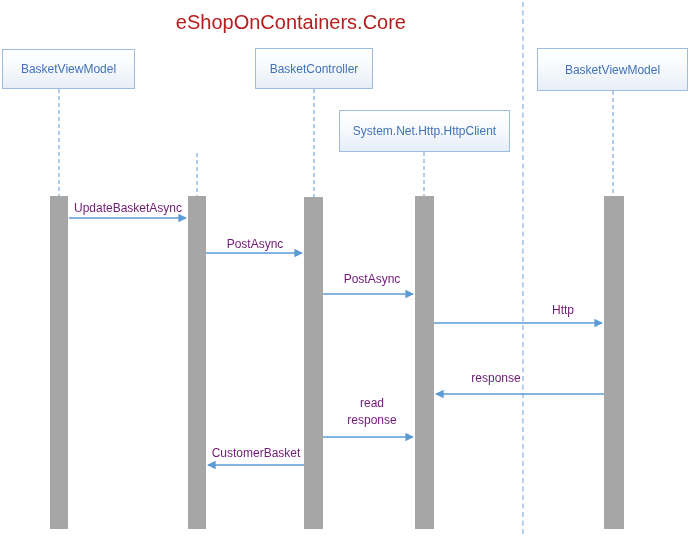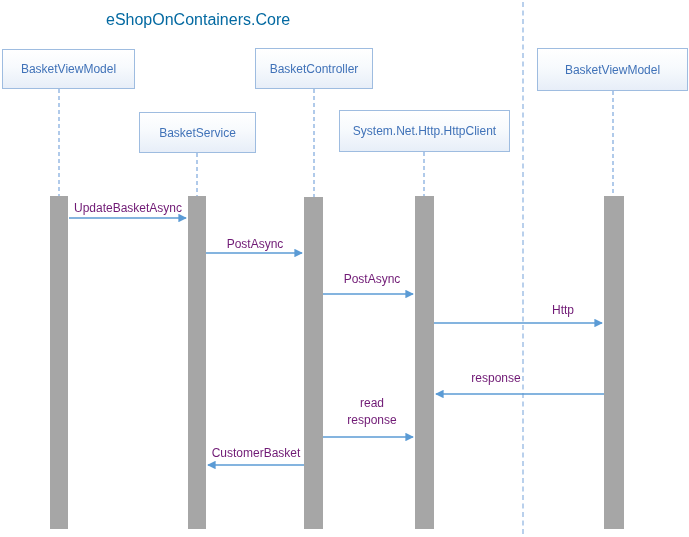--- a/index.html
+++ b/index.html
@@ -15,23 +15,23 @@
     background: #ffffff;
     overflow: hidden;
   }
   .canvas svg {
     position: absolute;
     left: 0;
     top: 0;
   }
   .frame-title {
     position: absolute;
-    text-align: left;
-    font-size: 16px;
-    color: #0369a1;
+    text-align: right;
+    font-size: 20px;
+    color: #b91c1c;
     white-space: nowrap;
   }
   .pbox {
     position: absolute;
     box-sizing: border-box;
     border: 1px solid #9ebce0;
     background: linear-gradient(to bottom, #ffffff 0%, #f7fafd 45%, #e7eef8 100%);
     color: #4072b8;
     font-size: 12px;
     display: flex;
@@ -82,21 +82,20 @@
 
   <div class="bar" style="left:50px;  top:196px; width:18px; height:333px"></div>
   <div class="bar" style="left:188px; top:196px; width:18px; height:333px"></div>
   <div class="bar" style="left:304px; top:197px; width:19px; height:332px"></div>
   <div class="bar" style="left:415px; top:196px; width:19px; height:333px"></div>
   <div class="bar" style="left:604px; top:196px; width:20px; height:333px"></div>
 
   <div class="frame-title" style="left:106px; top:11px; width:300px">eShopOnContainers.Core</div>
 
   <div class="pbox" style="left:2px;   top:49px;  width:133px; height:40px">BasketViewModel</div>
-  <div class="pbox" style="left:139px; top:112px; width:117px; height:41px">BasketService</div>
   <div class="pbox" style="left:255px; top:48px;  width:118px; height:41px">BasketController</div>
   <div class="pbox" style="left:339px; top:110px; width:171px; height:42px">System.Net.Http.HttpClient</div>
   <div class="pbox" style="left:537px; top:48px;  width:151px; height:43px">BasketViewModel</div>
 
   <div class="msg-label" style="left:58px;  top:201px; width:140px">UpdateBasketAsync</div>
   <div class="msg-label" style="left:195px; top:237px; width:120px">PostAsync</div>
   <div class="msg-label" style="left:312px; top:272px; width:120px">PostAsync</div>
   <div class="msg-label" style="left:513px; top:303px; width:100px">Http</div>
   <div class="msg-label" style="left:446px; top:371px; width:100px">response</div>
   <div class="msg-label" style="left:337px; top:395px; width:70px; line-height:17px">read response</div>

